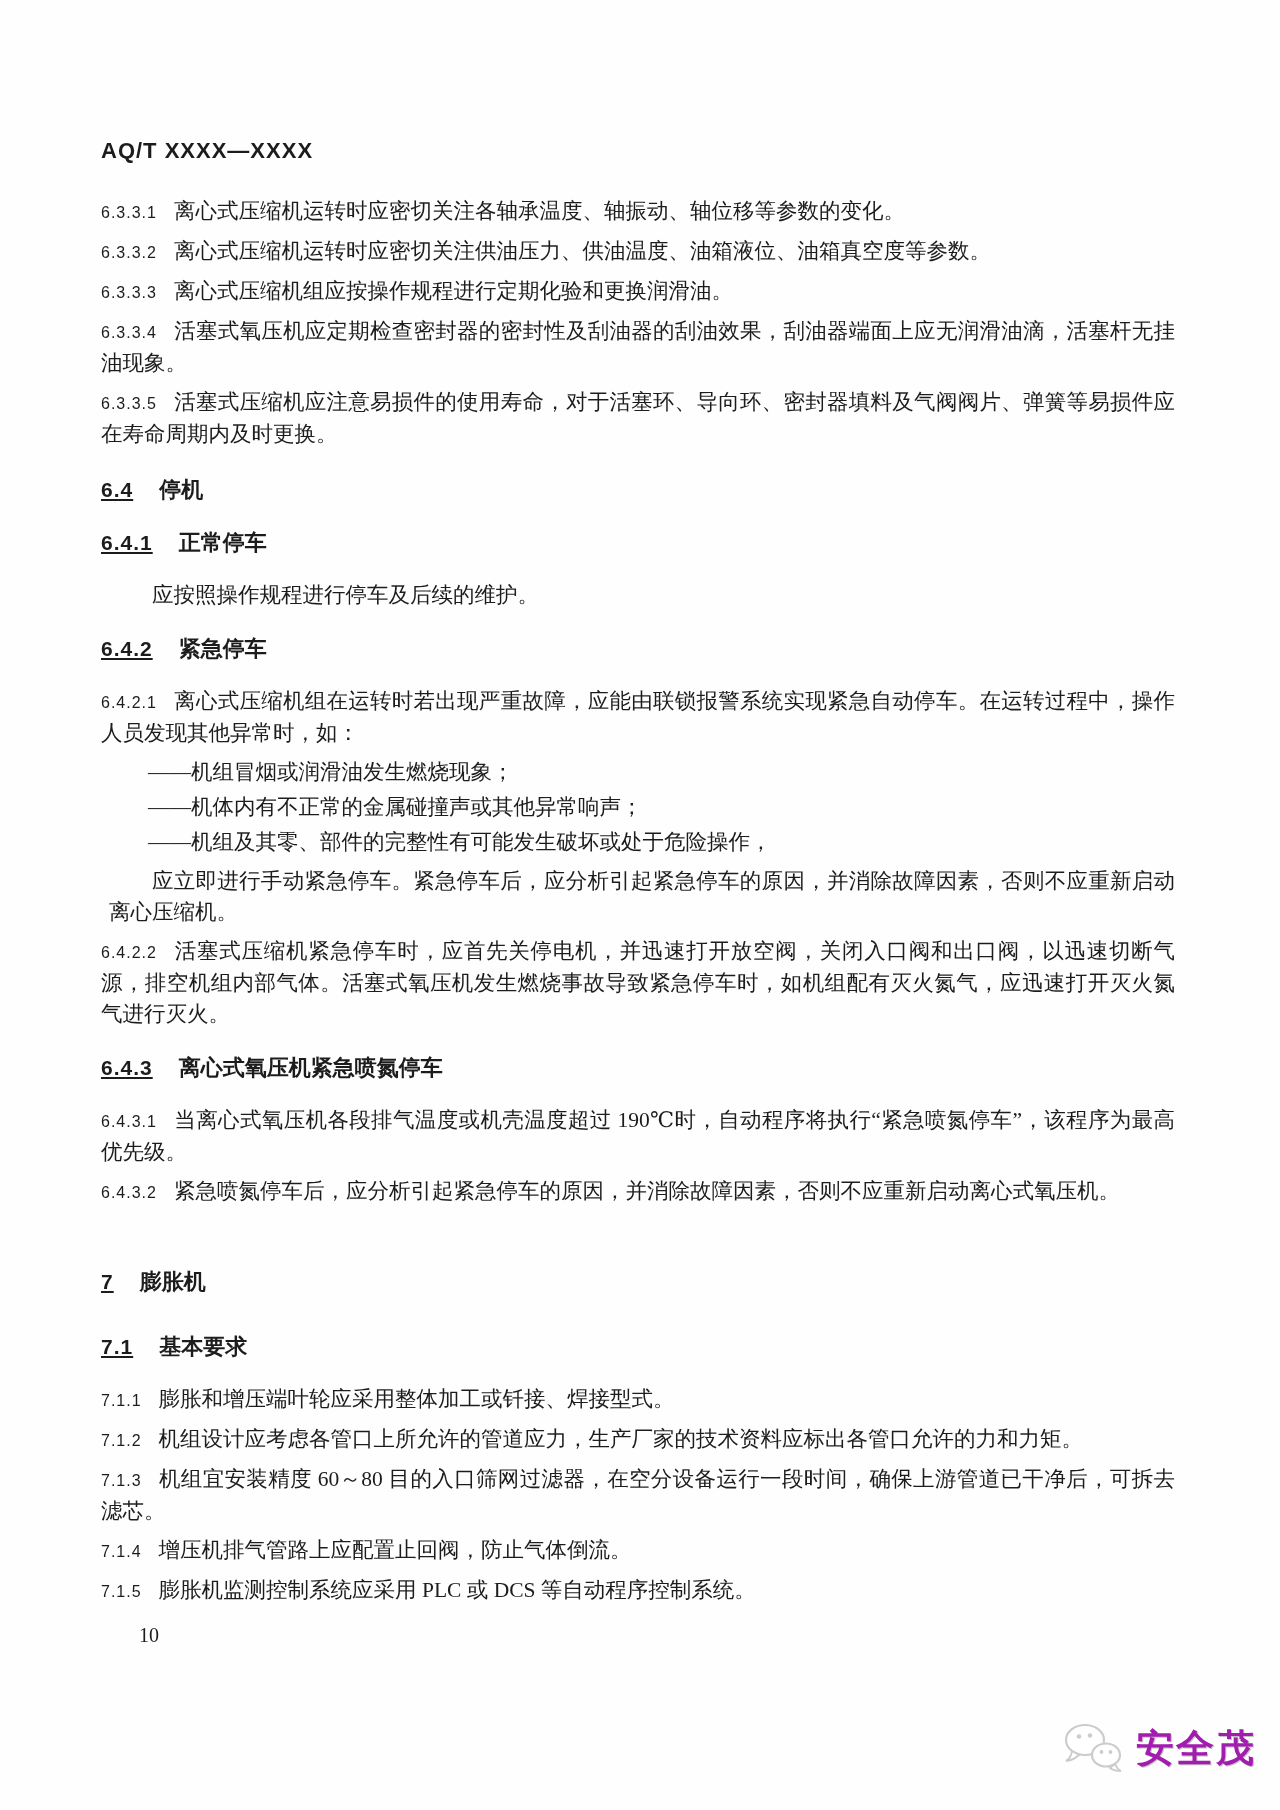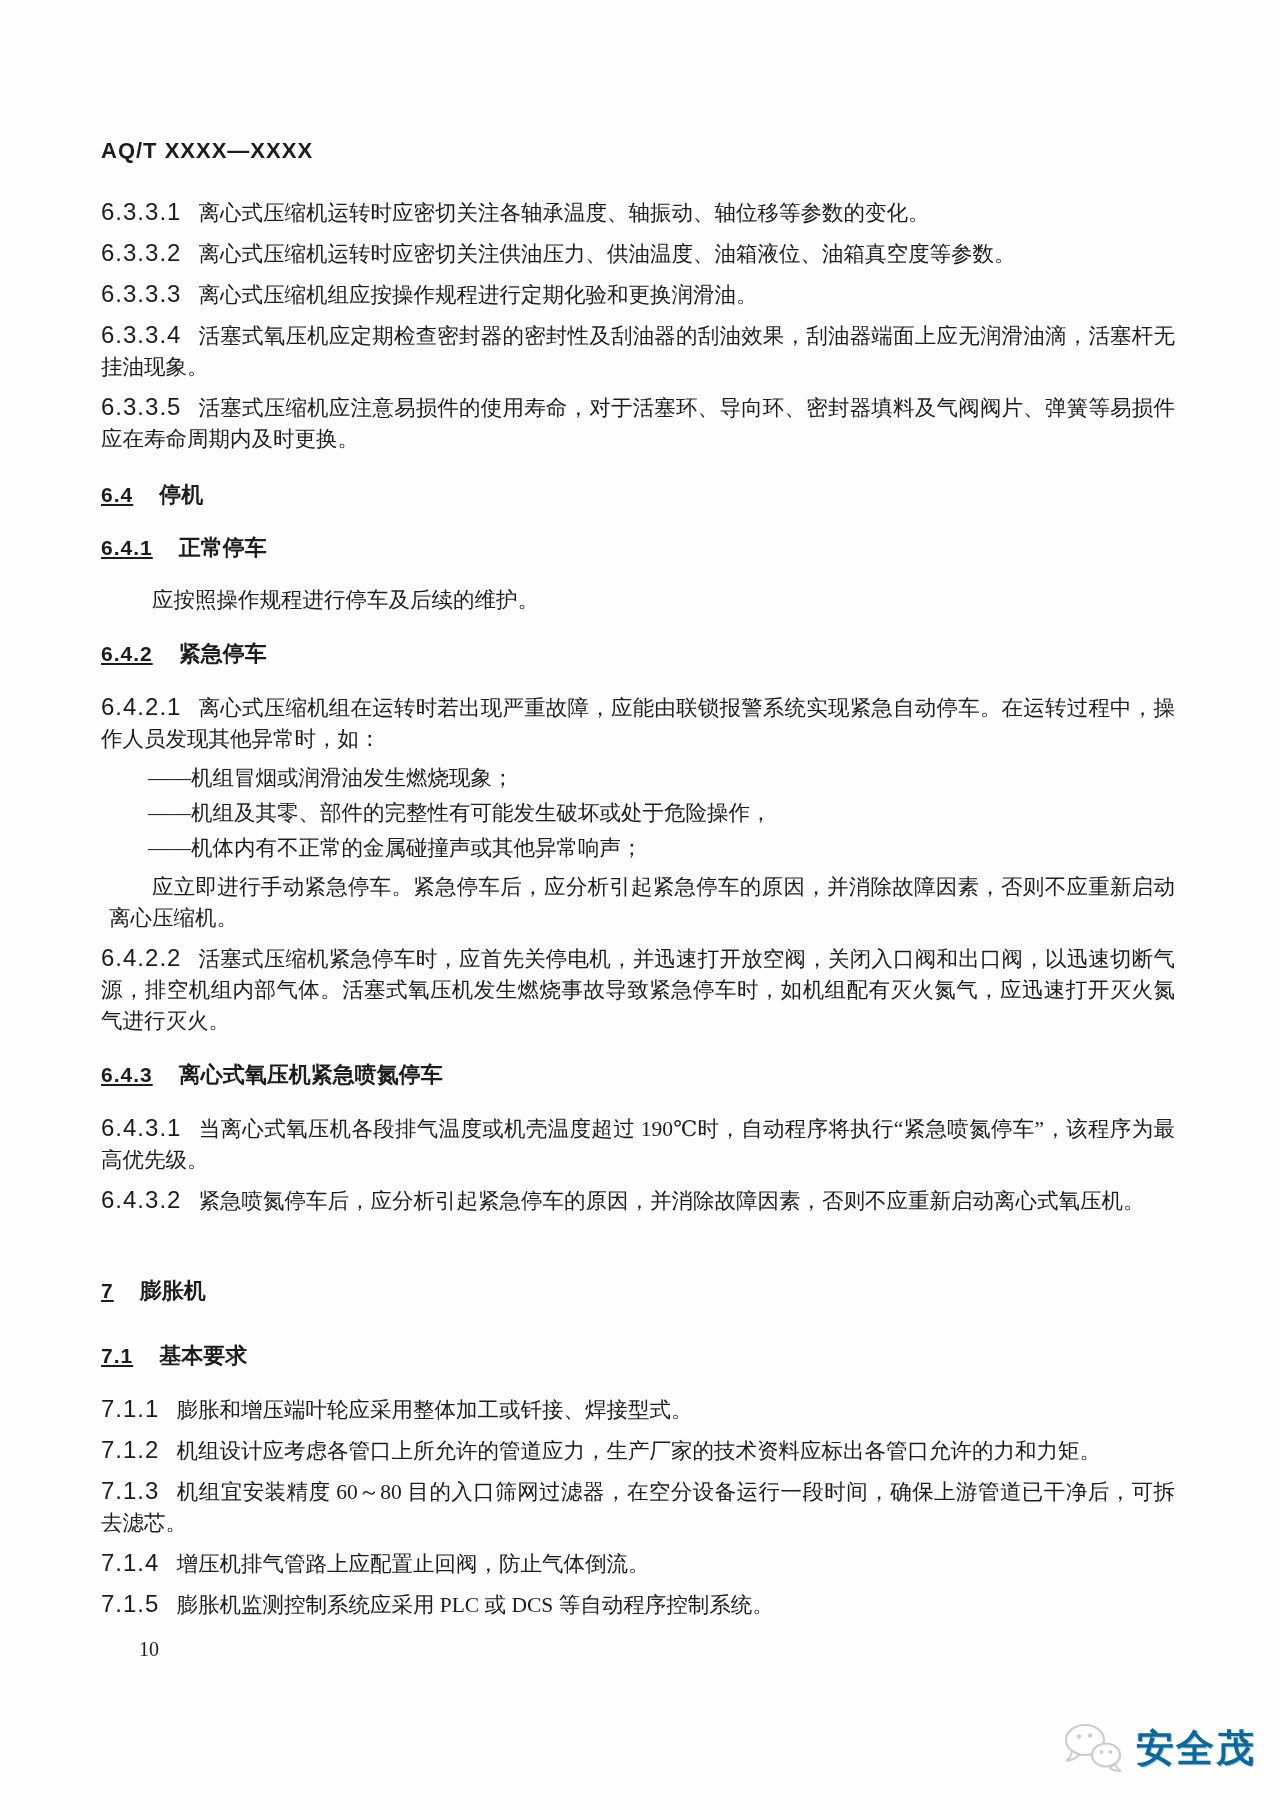--- a/index.html
+++ b/index.html
@@ -23,21 +23,21 @@
   }
   .p {
     font-size: 21.5px;
     line-height: 31px;
     margin: 8px 0;
     text-align: justify;
     text-justify: inter-ideograph;
   }
   .num {
     font-family: "Liberation Sans", "DejaVu Sans", sans-serif;
-    font-size: 24px;
+    font-size: 16px;
     margin-right: 17px;
     white-space: nowrap;
     letter-spacing: 1px;
   }
   .h1, .h2, .h3 {
     font-family: "Liberation Sans", "DejaVu Sans", sans-serif;
     font-weight: bold;
     font-size: 22px;
     line-height: 31px;
     text-align: left;
@@ -59,21 +59,21 @@
     top: 1722px;
     right: 24px;
     display: flex;
     align-items: center;
     gap: 10px;
   }
   .watermark-text {
     font-family: "Liberation Sans", "DejaVu Sans", sans-serif;
     font-size: 38px;
     font-weight: bold;
-    color: #0369a1;
+    color: #a21caf;
     text-shadow: 1px 1px 0 #c2c2c2, -1px -1px 0 #ffffff;
     letter-spacing: 2px;
   }
   .wm-icon svg { display: block; }
 </style>
 </head>
 <body>
 
 <div class="page">
   <div class="content">
@@ -89,22 +89,22 @@
     <div class="h2"><span class="num">6.4</span><span>停机</span></div>
     <div class="h3"><span class="num">6.4.1</span><span>正常停车</span></div>
 
     <p class="p indent">应按照操作规程进行停车及后续的维护。</p>
 
     <div class="h3"><span class="num">6.4.2</span><span>紧急停车</span></div>
 
     <p class="p"><span class="num">6.4.2.1</span><span>离心式压缩机组在运转时若出现严重故障，应能由联锁报警系统实现紧急自动停车。在运转过程中，操作人员发现其他异常时，如：</span></p>
 
     <p class="p indent dash">——机组冒烟或润滑油发生燃烧现象；</p>
+    <p class="p indent dash">——机体内有不正常的金属碰撞声或其他异常响声；</p>
     <p class="p indent dash">——机组及其零、部件的完整性有可能发生破坏或处于危险操作，</p>
-    <p class="p indent dash">——机体内有不正常的金属碰撞声或其他异常响声；</p>
 
     <p class="p indent">应立即进行手动紧急停车。紧急停车后，应分析引起紧急停车的原因，并消除故障因素，否则不应重新启动离心压缩机。</p>
 
     <p class="p"><span class="num">6.4.2.2</span><span>活塞式压缩机紧急停车时，应首先关停电机，并迅速打开放空阀，关闭入口阀和出口阀，以迅速切断气源，排空机组内部气体。活塞式氧压机发生燃烧事故导致紧急停车时，如机组配有灭火氮气，应迅速打开灭火氮气进行灭火。</span></p>
 
     <div class="h3"><span class="num">6.4.3</span><span>离心式氧压机紧急喷氮停车</span></div>
 
     <p class="p"><span class="num">6.4.3.1</span><span>当离心式氧压机各段排气温度或机壳温度超过 190℃时，自动程序将执行“紧急喷氮停车”，该程序为最高优先级。</span></p>
     <p class="p"><span class="num">6.4.3.2</span><span>紧急喷氮停车后，应分析引起紧急停车的原因，并消除故障因素，否则不应重新启动离心式氧压机。</span></p>
 

